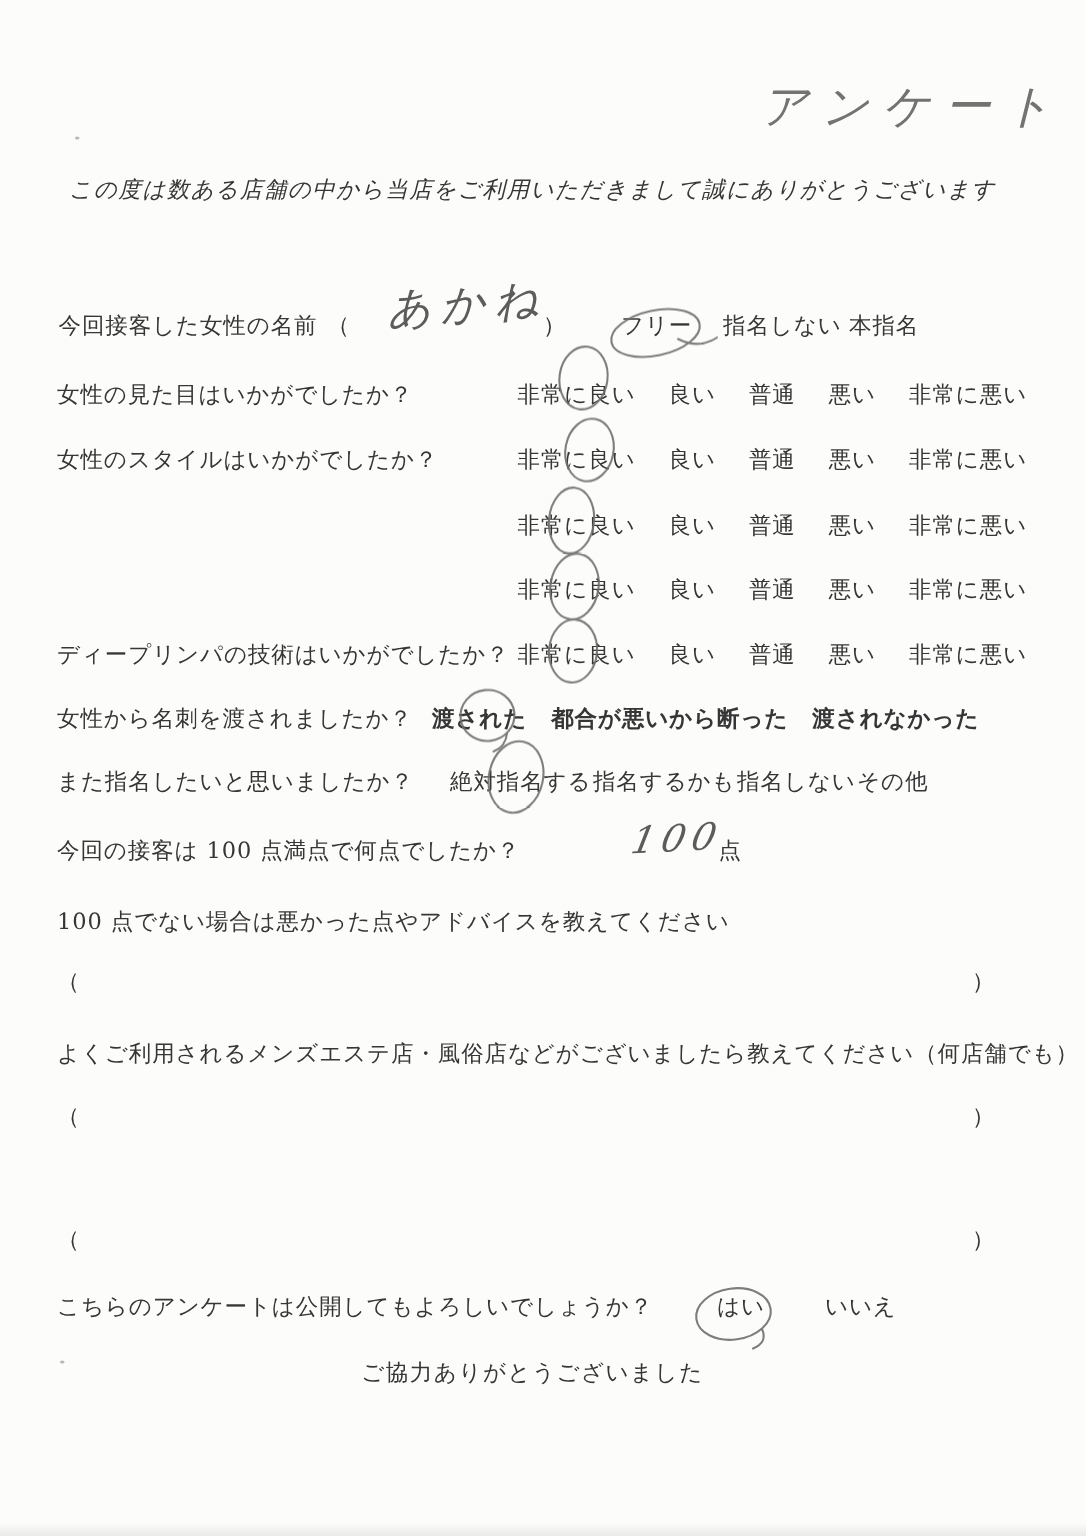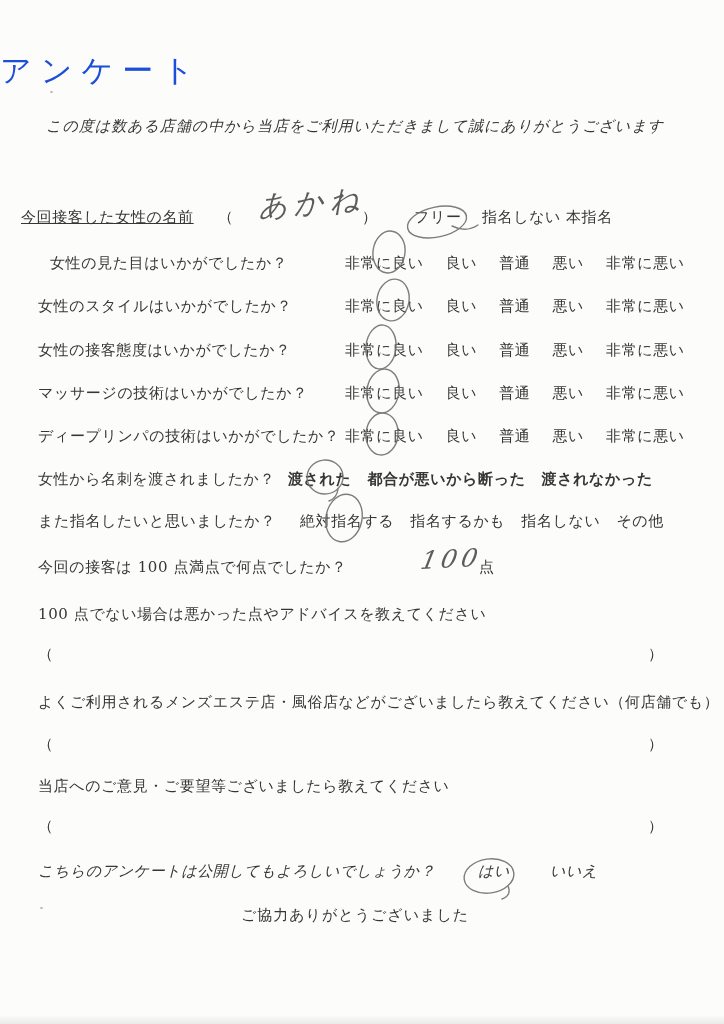--- a/index.html
+++ b/index.html
@@ -7,22 +7,22 @@
     position:relative;
     width:724px;height:1024px;
     background:#fcfcfb;
     font-family:"DejaVu Serif","Liberation Serif",serif;
     color:#363636;
     overflow:hidden;
   }
   .row{position:absolute;left:0;width:724px;height:22px;white-space:nowrap;}
   .at{position:absolute;white-space:nowrap;font-size:15px;letter-spacing:0.6px;line-height:18px;}
   .title{
-    position:absolute;top:50px;left:0;width:710px;text-align:left;
-    font-size:31px;letter-spacing:9px;color:#1d4ed8;font-weight:normal;margin:0;
+    position:absolute;top:50px;left:0;width:710px;text-align:right;
+    font-size:31px;letter-spacing:9px;color:#737373;font-weight:normal;margin:0;font-style:italic;
   }
   .center-line{position:absolute;left:0;width:710px;text-align:center;font-size:15px;letter-spacing:1px;}
   .optgroup{position:absolute;display:flex;top:0;}
   .optgroup span{font-size:15px;letter-spacing:0.6px;white-space:nowrap;}
   .hw{
     font-style:italic;color:#5c5c5c;
     font-family:"DejaVu Serif",serif;
   }
   .hw-name{font-size:29px;letter-spacing:6px;transform:rotate(-4deg);transform-origin:left center;}
   .hw-score{font-size:25px;letter-spacing:4px;transform:skewX(-14deg) rotate(-3deg);transform-origin:left center;}
@@ -36,31 +36,31 @@
 </head>
 <body>
 
 <div class="page">
 
   <h1 class="title">アンケート</h1>
 
   <div class="center-line" style="top:117px;font-style:italic;">この度は数ある店舗の中から当店をご利用いただきまして誠にありがとうございます</div>
 
   <div class="row" style="top:208px;">
-    <span class="at" style="left:21px;text-decoration:underline;">今回接客した女性の名前</span>
+    <span class="at" style="left:39px;">今回接客した女性の名前</span>
     <span class="at" style="left:218px;">（</span>
     <span class="at hw hw-name" style="left:258px;top:-11px;">あかね</span>
     <span class="at" style="left:362px;">）</span>
     <span class="at" style="left:414px;">フリー</span>
     <span class="at" style="left:482px;">指名しない</span>
     <span class="at" style="left:566px;">本指名</span>
   </div>
 
   <div class="row" style="top:254px;">
-    <span class="at" style="left:50px;text-align:right;">女性の見た目はいかがでしたか？</span>
+    <span class="at" style="left:38px;text-align:right;">女性の見た目はいかがでしたか？</span>
     <div class="optgroup" style="left:345px;gap:22px;">
       <span>非常に良い</span>
       <span>良い</span>
       <span>普通</span>
       <span>悪い</span>
       <span>非常に悪い</span>
     </div>
   </div>
 
   <div class="row" style="top:297px;">
@@ -68,32 +68,30 @@
     <div class="optgroup" style="left:345px;gap:22px;">
       <span>非常に良い</span>
       <span>良い</span>
       <span>普通</span>
       <span>悪い</span>
       <span>非常に悪い</span>
     </div>
   </div>
 
   <div class="row" style="top:341px;">
-    <span class="at" style="left:38px;">女性の接客態度はいかがでしたか？</span>
     <div class="optgroup" style="left:345px;gap:22px;">
       <span>非常に良い</span>
       <span>良い</span>
       <span>普通</span>
       <span>悪い</span>
       <span>非常に悪い</span>
     </div>
   </div>
 
   <div class="row" style="top:384px;">
-    <span class="at" style="left:38px;">マッサージの技術はいかがでしたか？</span>
     <div class="optgroup" style="left:345px;gap:22px;">
       <span>非常に良い</span>
       <span>良い</span>
       <span>普通</span>
       <span>悪い</span>
       <span>非常に悪い</span>
     </div>
   </div>
 
   <div class="row" style="top:427px;">
@@ -111,21 +109,21 @@
     <span class="at" style="left:38px;">女性から名刺を渡されましたか？</span>
     <div class="optgroup" style="left:288px;gap:16px;font-weight:bold;">
       <span>渡された</span>
       <span>都合が悪いから断った</span>
       <span>渡されなかった</span>
     </div>
   </div>
 
   <div class="row" style="top:512px;">
     <span class="at" style="left:38px;">また指名したいと思いましたか？</span>
-    <div class="optgroup" style="left:300px;gap:16px;">
+    <div class="optgroup" style="left:300px;gap:1px;">
       <span>絶対指名する</span>
       <span>指名するかも</span>
       <span>指名しない</span>
       <span>その他</span>
     </div>
   </div>
 
   <div class="row" style="top:558px;">
     <span class="at" style="left:38px;">今回の接客は 100 点満点で何点でしたか？</span>
     <span class="at hw hw-score" style="left:421px;top:-6px;">100</span>
@@ -143,30 +141,27 @@
 
   <div class="row" style="top:693px;">
     <span class="at" style="left:38px;">よくご利用されるメンズエステ店・風俗店などがございましたら教えてください（何店舗でも）</span>
   </div>
   <div class="row" style="top:735px;">
     <span class="at" style="left:38px;">（</span>
     <span class="at" style="left:60px;"></span>
     <span class="at" style="left:648px;">）</span>
   </div>
 
-  <div class="row" style="top:777px;">
-    <span class="at" style="left:38px;">当店へのご意見・ご要望等ございましたら教えてください</span>
-  </div>
   <div class="row" style="top:817px;">
     <span class="at" style="left:38px;">（</span>
     <span class="at" style="left:60px;"></span>
     <span class="at" style="left:648px;">）</span>
   </div>
 
-  <div class="row" style="top:862px;font-style:italic;">
+  <div class="row" style="top:862px;">
     <span class="at" style="left:38px;">こちらのアンケートは公開してもよろしいでしょうか？</span>
     <span class="at" style="left:478px;">はい</span>
     <span class="at" style="left:550px;">いいえ</span>
   </div>
 
   <div class="center-line" style="top:906px;">ご協力ありがとうございました</div>
 
   <svg class="annotations" width="724" height="1024" viewBox="0 0 724 1024">
     <g fill="none" stroke="#6f6f6f" stroke-width="1.4" stroke-linecap="round" opacity="0.9">
 

